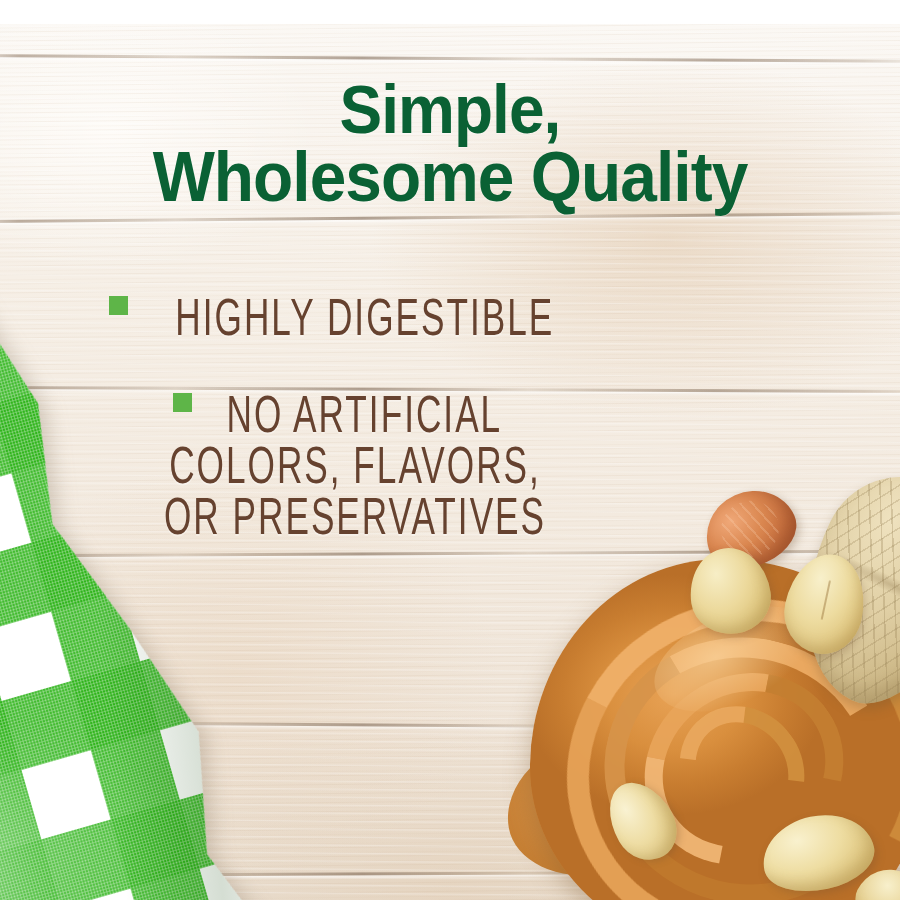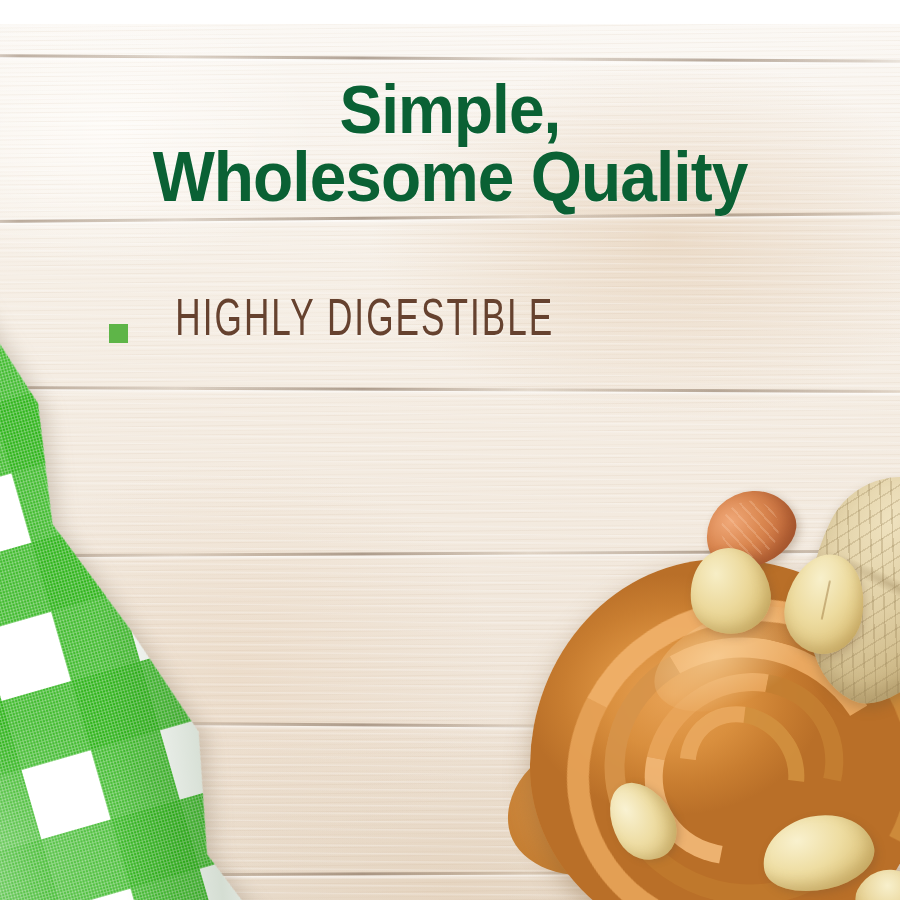--- a/index.html
+++ b/index.html
@@ -249,21 +249,21 @@
   .bline{
     display:block;
     font-size:44px;
     line-height:1.16;
     letter-spacing:2.5px;
     text-transform:uppercase;
     transform:scaleX(.80) scaleY(1.16);
     white-space:nowrap;
     text-shadow:0 1px 0 rgba(255,255,255,.35);
   }
-  .firstline{display:flex;align-items:flex-end;justify-content:center;}
+  .firstline{display:flex;align-items:flex-start;justify-content:center;}
   .sq{
     display:inline-block;width:19px;height:19px;
     background:#5eb548;flex:0 0 auto;
     margin-top:4px;
   }
   .b1{margin-bottom:46px;}
   .b2{margin-bottom:34px;}
 </style>
 </head>
 <body>
@@ -321,16 +321,24 @@
   <div class="bullets">
 
     <div class="bullet-block b1">
       <div class="firstline">
         <span class="sq"></span>
         <span class="bline">Highly Digestible</span>
       </div>
     </div>
 
 
+    <div class="bullet-block b3">
+      <div class="firstline">
+        <span class="sq"></span>
+        <span class="bline">No Artificial</span>
+      </div>
+      <span class="bline">Colors, Flavors,</span>
+      <span class="bline">Or Preservatives</span>
+    </div>
 
   </div>
 
 </div>
 
 </body></html>

